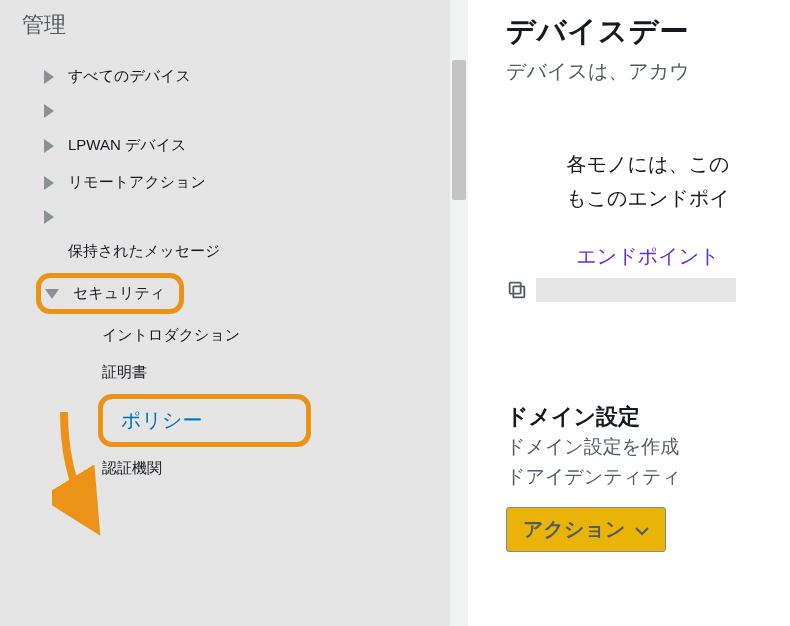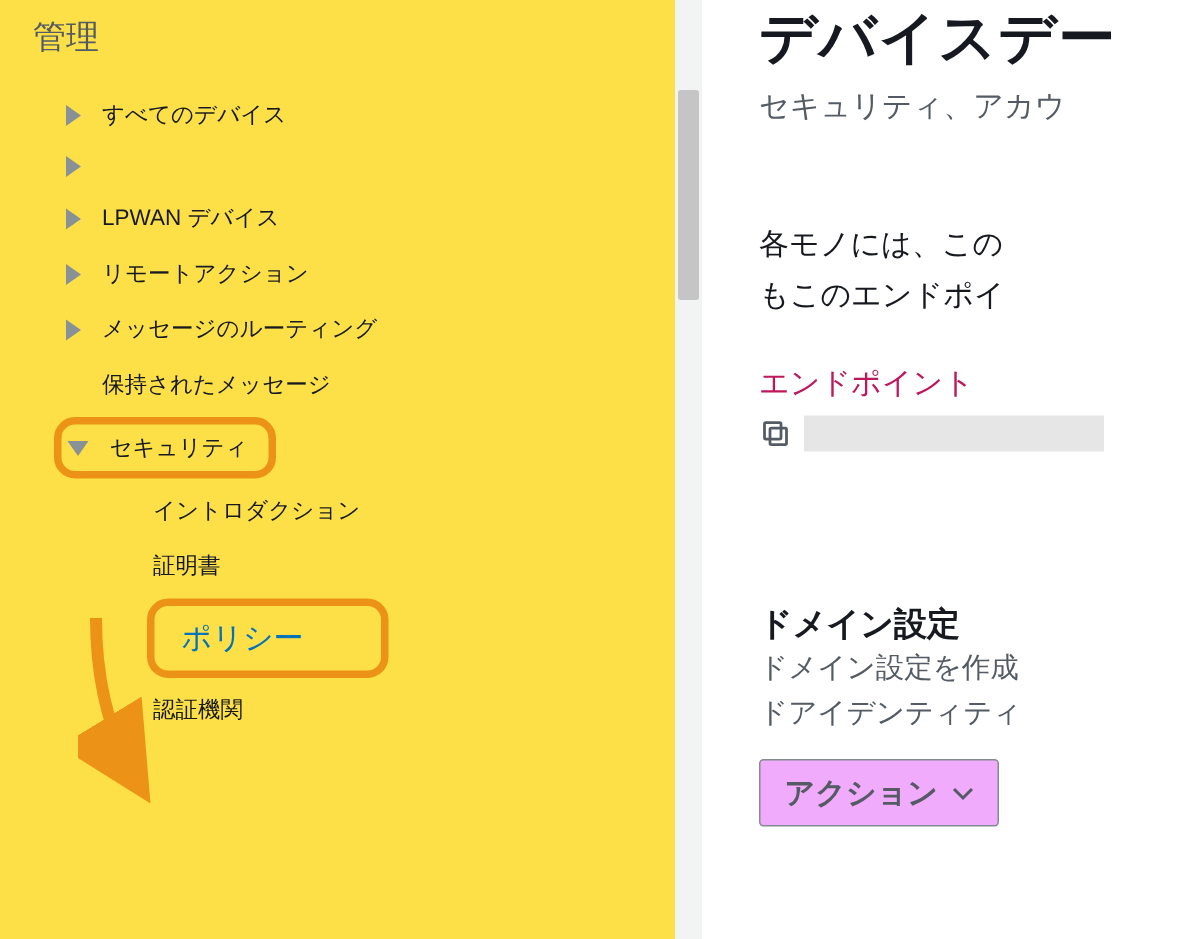--- a/index.html
+++ b/index.html
@@ -13,21 +13,21 @@
       position: relative;
       background: #ffffff;
     }
     .container {
       display: flex;
       height: 100%;
     }
     .sidebar {
       width: 450px;
       padding: 10px 0 0 22px;
-      background: #fde047;
+      background: #e5e5e5;
     }
     .section-heading {
       font-size: 22px;
       color: #545b64;
       margin-bottom: 18px;
       font-weight: 400;
     }
     .nav-item {
       display: flex;
       align-items: center;
@@ -66,21 +66,21 @@
       border-radius: 14px;
       display: inline-flex;
       align-items: center;
       padding: 6px 14px 6px 4px;
       margin-left: 14px;
     }
     .highlight-box-policy {
       border: 5px solid #ec9317;
       border-radius: 14px;
       display: inline-block;
-      padding: 8px 52px 8px 18px;
+      padding: 8px 104px 8px 18px;
       margin-left: 76px;
       text-align: center;
     }
     .no-caret-spacer {
       width: 24px;
       display: inline-block;
     }
     .scrollbar-track {
       width: 18px;
       background: #f2f3f3;
@@ -96,42 +96,43 @@
       border-radius: 2px;
     }
     .main {
       flex: 1;
       padding-left: 38px;
       padding-top: 0;
       background: #ffffff;
       overflow: hidden;
     }
     .main-title {
-      font-size: 38px;
+      font-size: 29px;
       font-weight: 700;
       color: #16191f;
-      padding-top: 0;
+      padding-top: 12px;
       letter-spacing: 1px;
     }
     .main-sub {
       font-size: 20px;
       color: #545b64;
       margin-top: 6px;
     }
     .main-block {
       margin-top: 62px;
+      text-align: center;
     }
     .main-text {
       font-size: 20px;
       color: #16191f;
       line-height: 1.7;
     }
     .field-label {
       font-size: 20px;
-      color: #be185d;
+      color: #6d28d9;
       margin-top: 28px;
     }
     .endpoint-row {
       display: flex;
       align-items: center;
       margin-top: 8px;
     }
     .copy-icon {
       width: 22px;
       height: 22px;
@@ -164,21 +165,21 @@
       line-height: 1.6;
     }
     .action-button {
       display: inline-flex;
       align-items: center;
       border: 1.5px solid #828b93;
       border-radius: 3px;
       padding: 8px 16px;
       font-size: 20px;
       color: #545b64;
-      background: #f0abfc;
+      background: #eab308;
       margin-top: 14px;
       cursor: pointer;
       font-weight: 600;
     }
     .arrow-annotation {
       position: absolute;
       left: 52px;
       top: 406px;
       pointer-events: none;
     }
@@ -205,21 +206,20 @@
       <span>LPWAN デバイス</span>
     </div>
 
     <div class="nav-item nav-item-indent-1">
       <span class="caret caret-right"></span>
       <span>リモートアクション</span>
     </div>
 
     <div class="nav-item nav-item-indent-1">
       <span class="caret caret-right"></span>
-      <span>メッセージのルーティング</span>
     </div>
 
     <div class="nav-item nav-item-indent-1">
       <span class="no-caret-spacer"></span>
       <span>保持されたメッセージ</span>
     </div>
 
     <div style="padding:3px 0;">
       <span class="highlight-box">
         <span class="nav-item" style="padding:0;">
@@ -249,21 +249,21 @@
       <span>認証機関</span>
     </div>
   </nav>
 
   <div class="scrollbar-track">
     <div class="scrollbar-thumb"></div>
   </div>
 
   <main class="main">
     <div class="main-title">デバイスデー</div>
-    <div class="main-sub">セキュリティ、アカウ</div>
+    <div class="main-sub">デバイスは、アカウ</div>
 
     <div class="main-block">
       <div class="main-text">各モノには、この</div>
       <div class="main-text">もこのエンドポイ</div>
 
       <div class="field-label">エンドポイント</div>
       <div class="endpoint-row">
         <span class="copy-icon">
           <svg viewBox="0 0 24 24">
               <rect x="8" y="8" width="12" height="12" rx="1"></rect>

